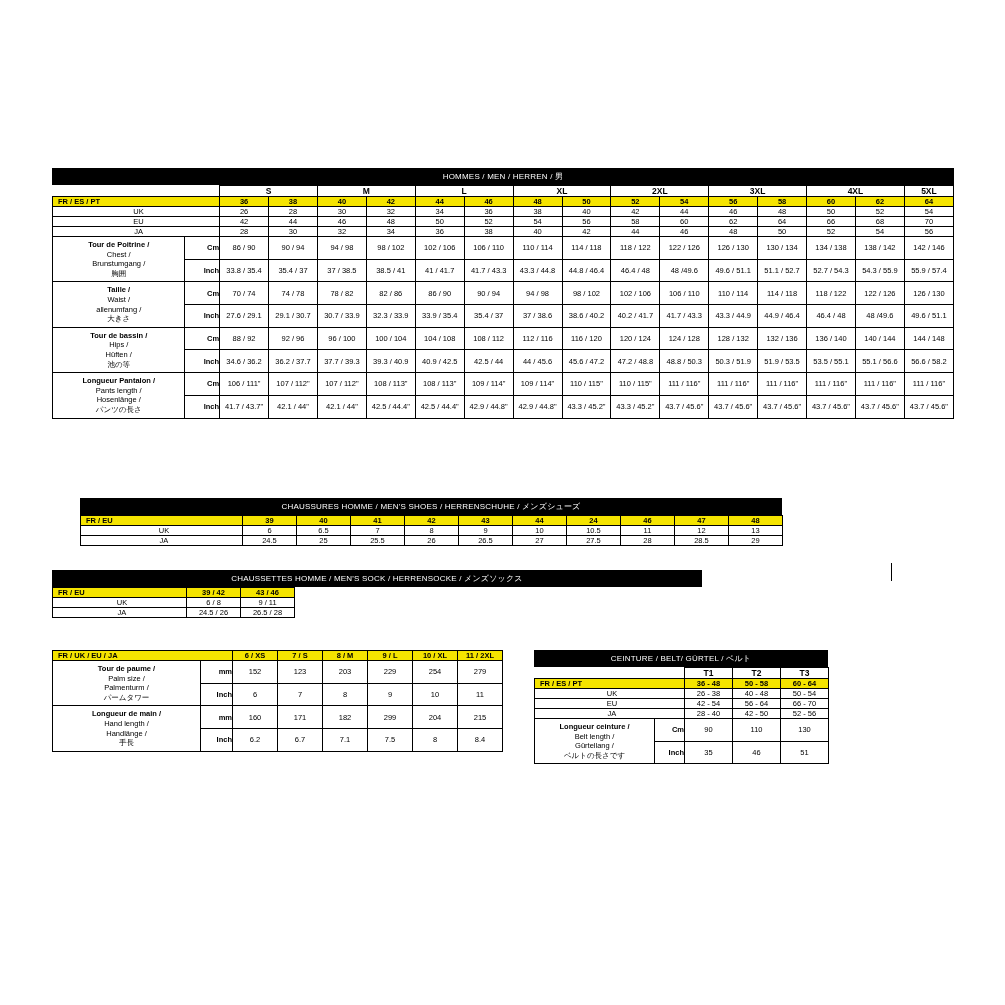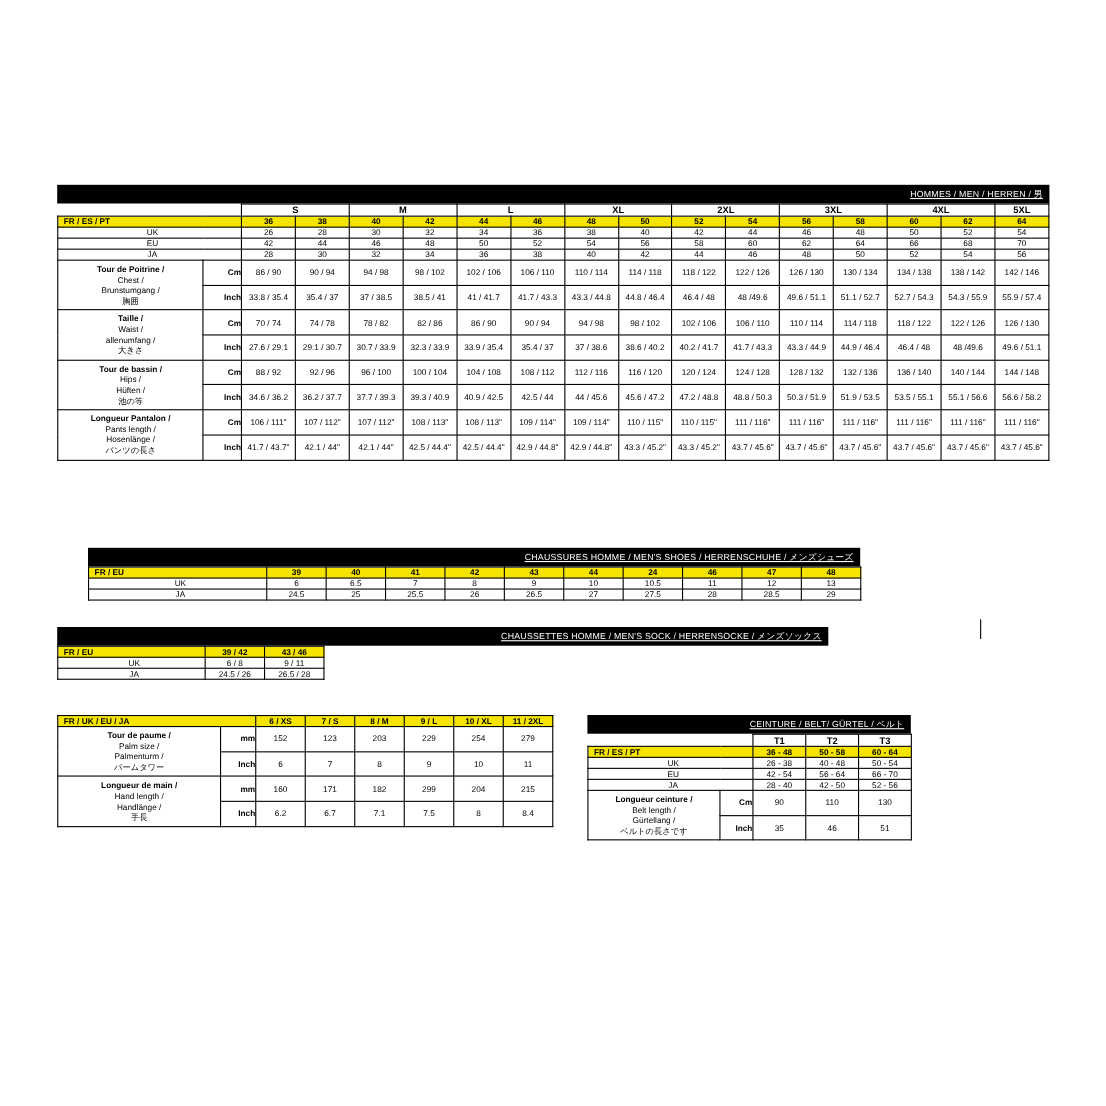--- a/index.html
+++ b/index.html
@@ -2,21 +2,21 @@
 <html><head>
 <meta charset="utf-8">
 <style>
   html,body{margin:0;padding:0;background:#ffffff;}
   body{width:1005px;height:1005px;font-family:"Liberation Sans",sans-serif;color:#000;}
   .page{position:relative;width:1005px;height:1005px;}
 
   table{border-collapse:collapse;table-layout:fixed;}
   td,th{border:1px solid #000;padding:0;font-size:7.5px;font-weight:normal;text-align:center;vertical-align:middle;background:#fff;}
 
-  .hdr-bar{background:#000;color:#fff;text-align:right;padding:3px 6px;font-size:8px;letter-spacing:.2px;text-decoration:underline;}
+  .hdr-bar{background:#000;color:#fff;text-align:center;padding:3px 6px;font-size:8px;letter-spacing:.2px;}
 
   .yellow{background:#f5e400;font-weight:bold;}
   .ylabel{background:#f5e400;font-weight:bold;text-align:left;padding-left:5px;}
   .lbl{text-align:center;padding:3px 8px;font-size:7.5px;line-height:1.28;}
   .lbl b{font-weight:bold;}
   .unit{font-size:7.5px;font-weight:bold;text-align:right;padding-left:4px;}
   .rowlbl{text-align:center;padding-left:5px;}
   .sizehdr{font-weight:bold;font-size:8.5px;}
   .nobord{border:none;background:transparent;}
 
@@ -357,21 +357,21 @@
         <td>27.5</td>
         <td>28</td>
         <td>28.5</td>
         <td>29</td>
       </tr>
     </tbody>
       </table>
   </div>
 
   <div id="socks-block">
-    <div class="hdr-bar" style="width:701px;box-sizing:border-box;">CHAUSSETTES HOMME / MEN'S SOCK / HERRENSOCKE / メンズソックス</div>
+    <div class="hdr-bar" style="width:650px;box-sizing:border-box;">CHAUSSETTES HOMME / MEN'S SOCK / HERRENSOCKE / メンズソックス</div>
     <table>
       <colgroup>
           <col style="width:134px">
           <col style="width:54px">
           <col style="width:54px">
         </colgroup>
       <tbody>
           <tr>
         <td class="ylabel">FR / EU</td>
         <td class="yellow">39 / 42</td>

